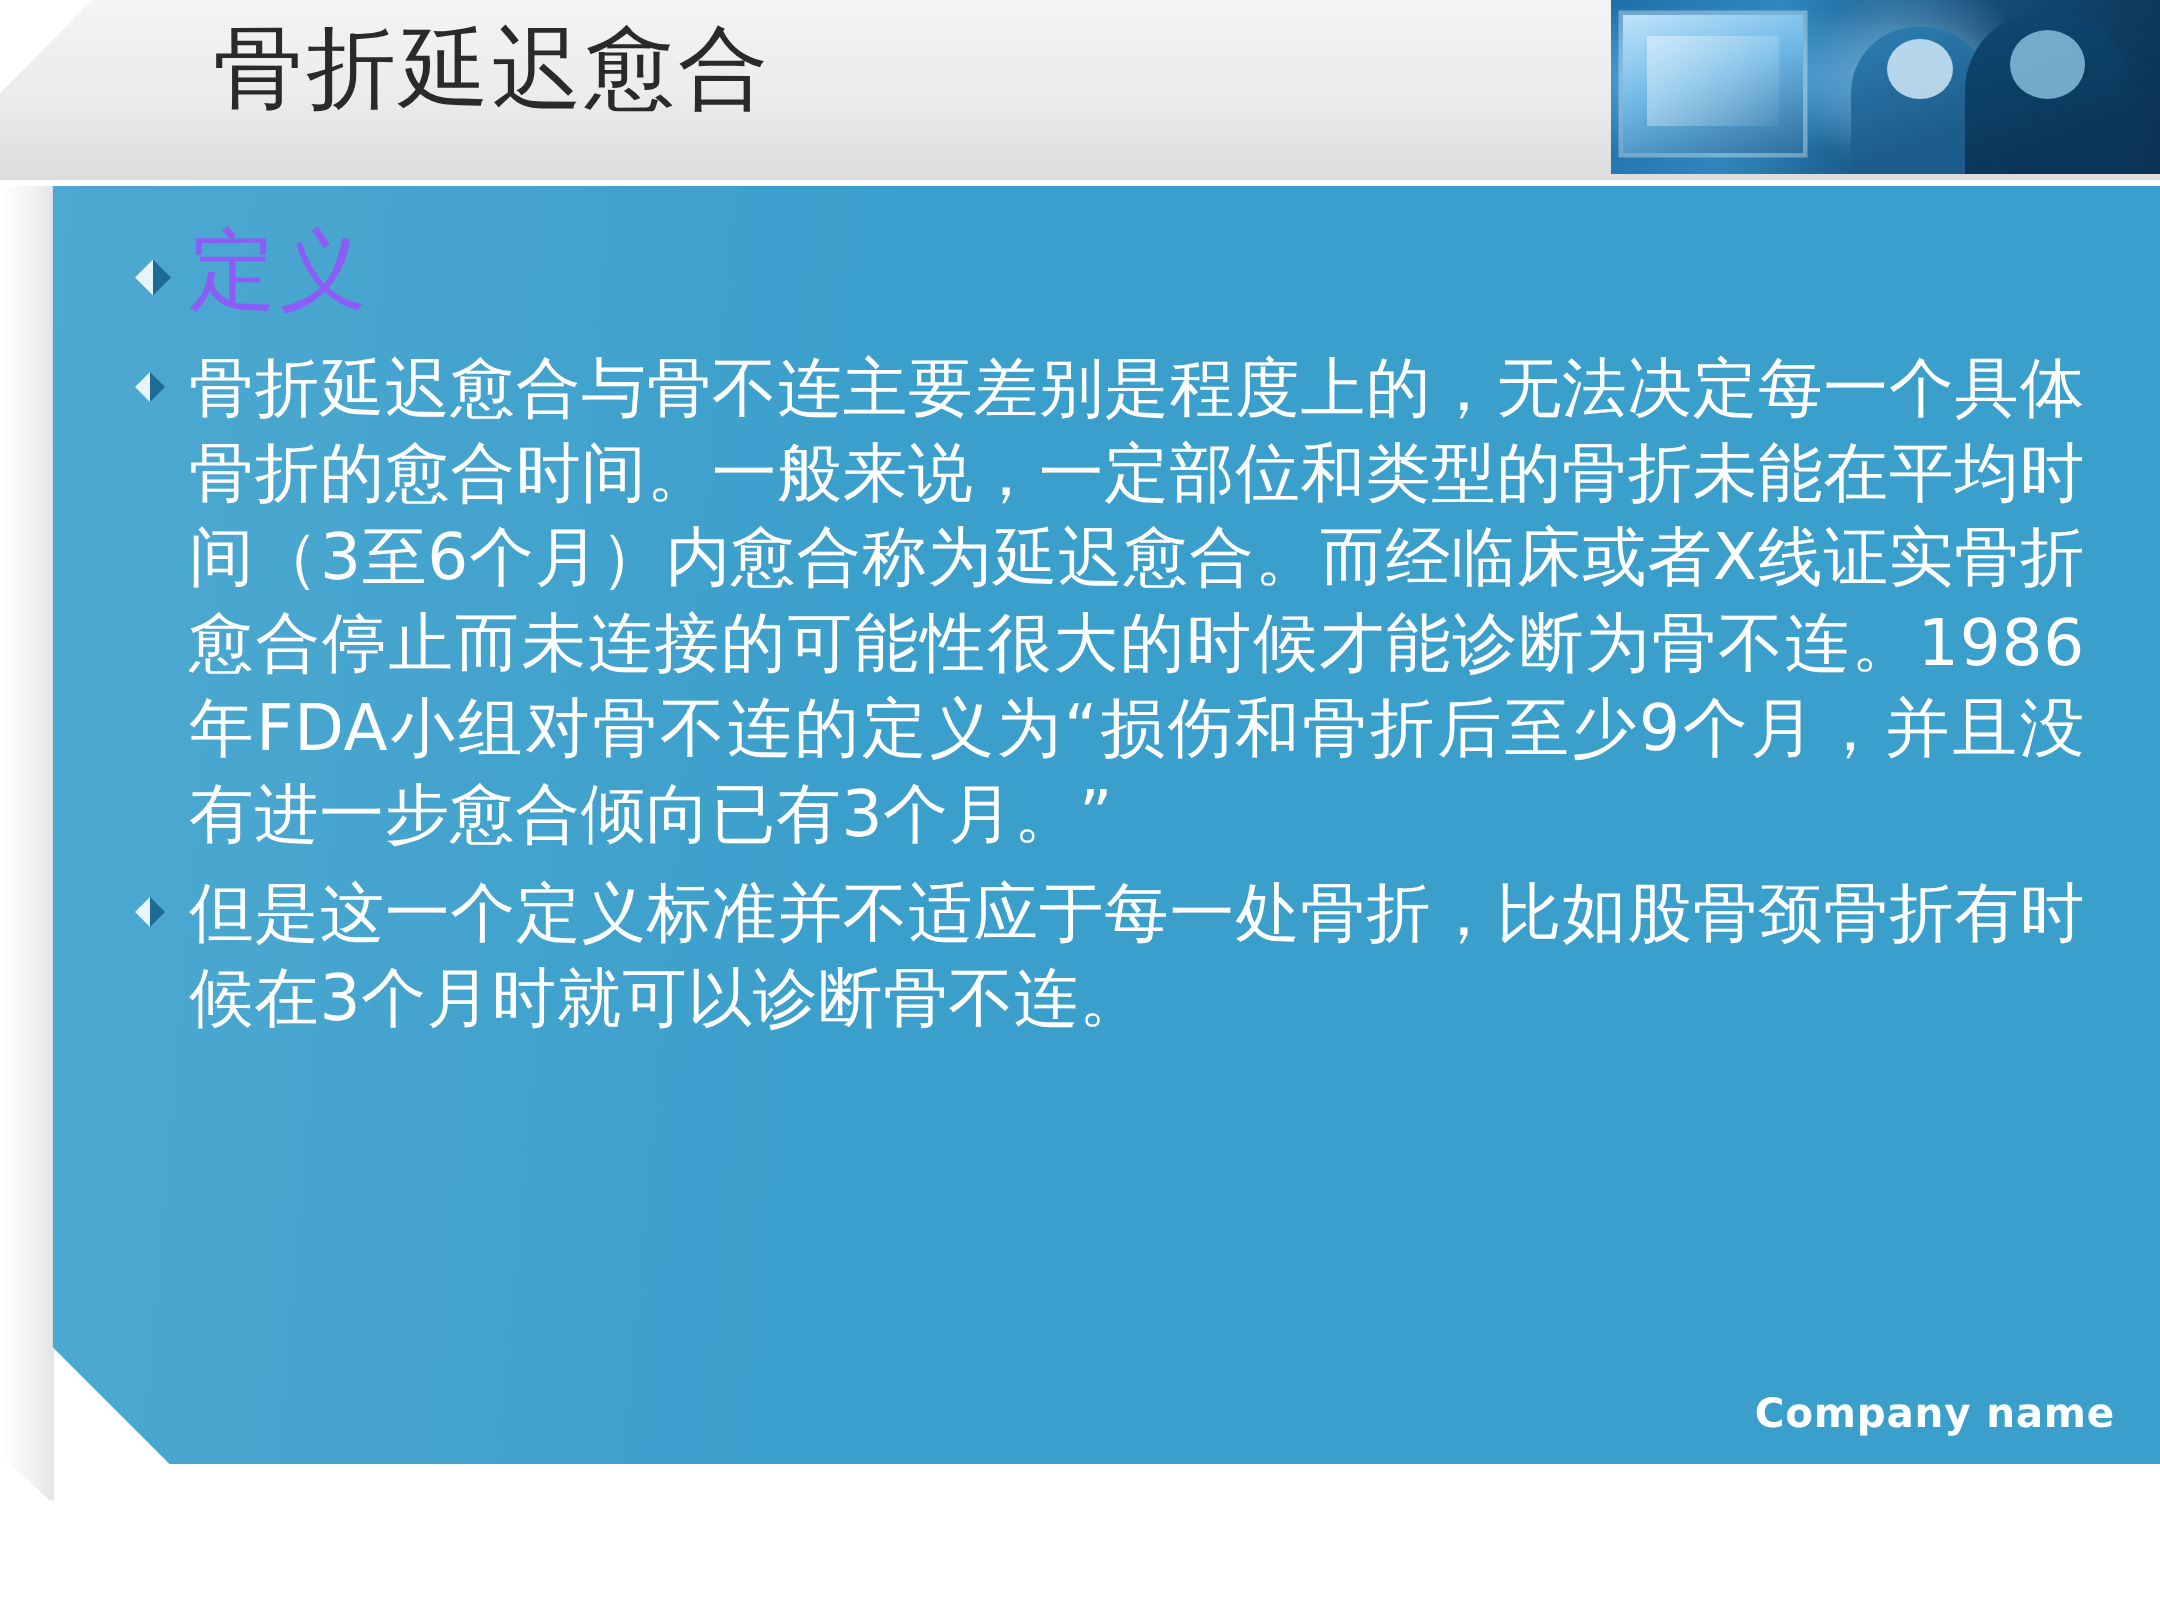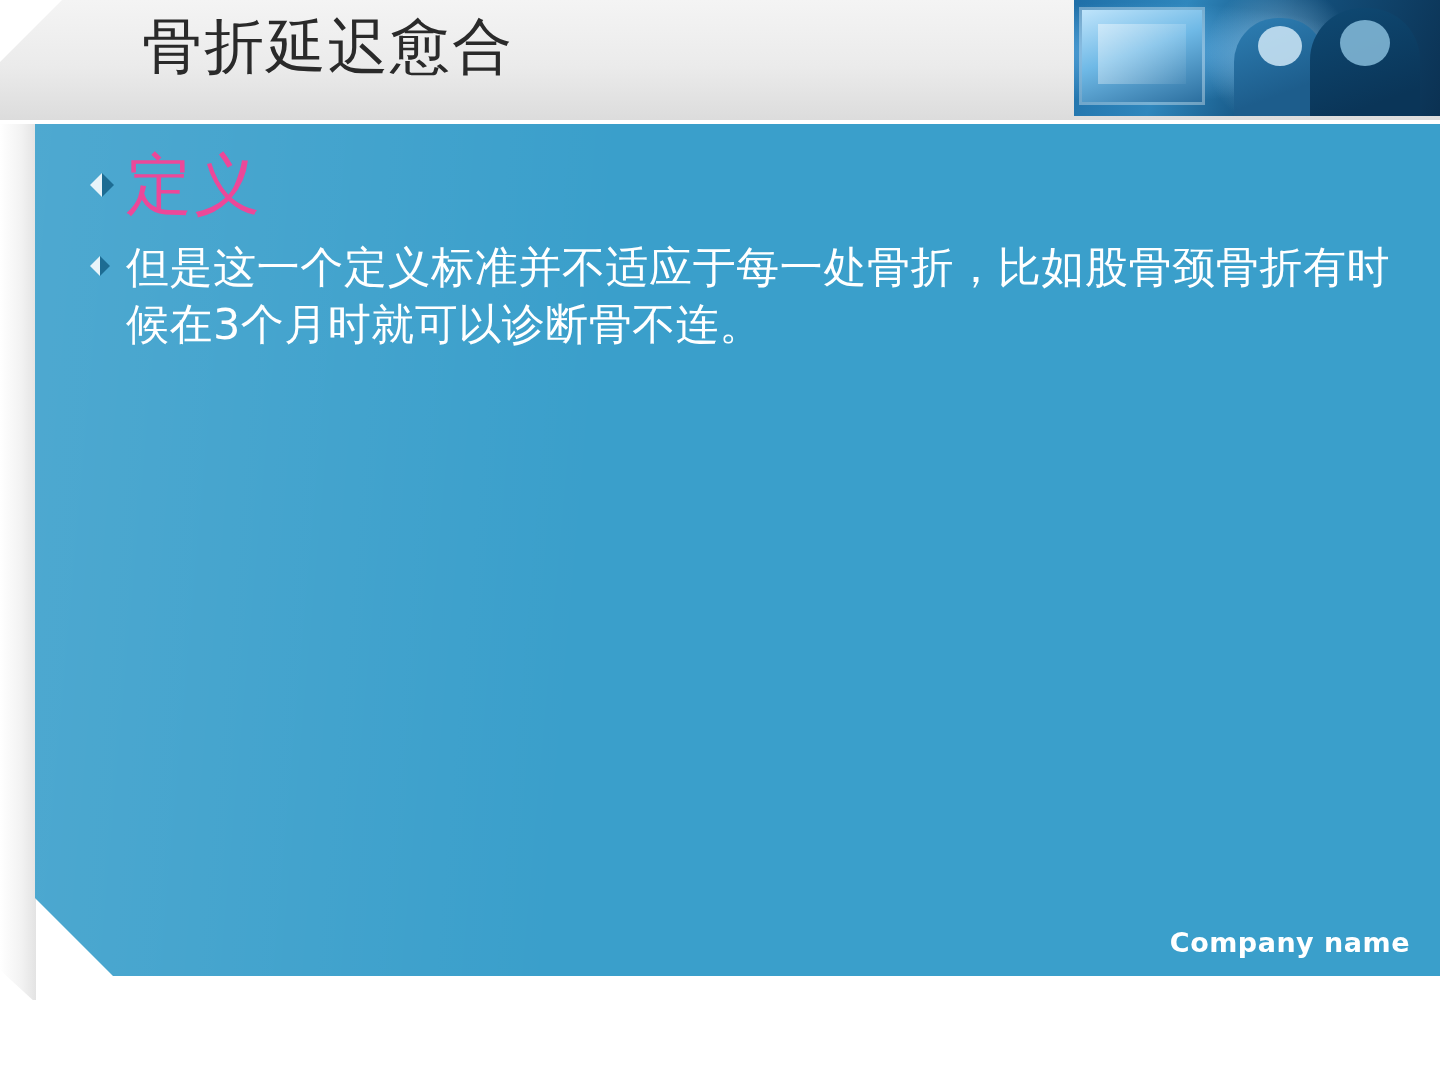--- a/index.html
+++ b/index.html
@@ -180,35 +180,35 @@
   .head-row .diamond { margin-top: 20px; }
   .head-row .diamond .left-tri,
   .head-row .diamond .right-tri {
     border-top-width: 12px;
     border-bottom-width: 12px;
   }
   .head-row .diamond .right-tri { border-left-width: 12px; left: 12px; }
   .head-row .diamond .left-tri { border-right-width: 12px; }
 
   .heading-text {
-    color: #ec4899;
-    font-size: 66px;
+    color: #8b5cf6;
+    font-size: 58px;
     line-height: 1.05;
     letter-spacing: 2px;
   }
 
   .para {
     color: #ffffff;
     font-size: 43px;
     line-height: 1.32;
     letter-spacing: 0.5px;
     text-align: justify;
   }
   .p1 { margin-top: 20px; }
-  .p2 { margin-top: 20px; }
+  .p2 { margin-top: 10px; }
 
   
   .company {
     position: absolute;
     right: 30px; bottom: 18px;
     color: #ffffff;
     font-family: "DejaVu Sans", "Liberation Sans", sans-serif;
     font-weight: bold;
     font-size: 27px;
     letter-spacing: 0.5px;
@@ -245,20 +245,27 @@
   <div class="content">
 
     <div class="bullet-row head-row">
       <span class="diamond">
         <span class="left-tri"></span>
           <span class="right-tri"></span>
       </span>
       <span class="heading-text">定义</span>
     </div>
 
+    <div class="bullet-row p1">
+      <span class="diamond">
+        <span class="left-tri"></span>
+          <span class="right-tri"></span>
+      </span>
+      <span class="para">骨折延迟愈合与骨不连主要差别是程度上的，无法决定每一个具体骨折的愈合时间。一般来说，一定部位和类型的骨折未能在平均时间（3至6个月）内愈合称为延迟愈合。而经临床或者X线证实骨折愈合停止而未连接的可能性很大的时候才能诊断为骨不连。1986年FDA小组对骨不连的定义为“损伤和骨折后至少9个月，并且没有进一步愈合倾向已有3个月。”</span>
+    </div>
 
     <div class="bullet-row p2">
       <span class="diamond">
         <span class="left-tri"></span>
           <span class="right-tri"></span>
       </span>
       <span class="para">但是这一个定义标准并不适应于每一处骨折，比如股骨颈骨折有时候在3个月时就可以诊断骨不连。</span>
     </div>
 
   </div>

